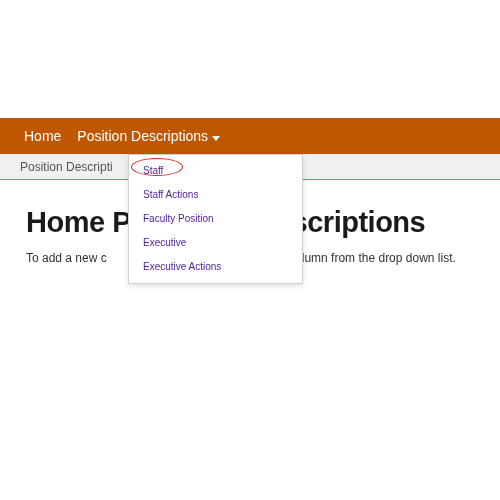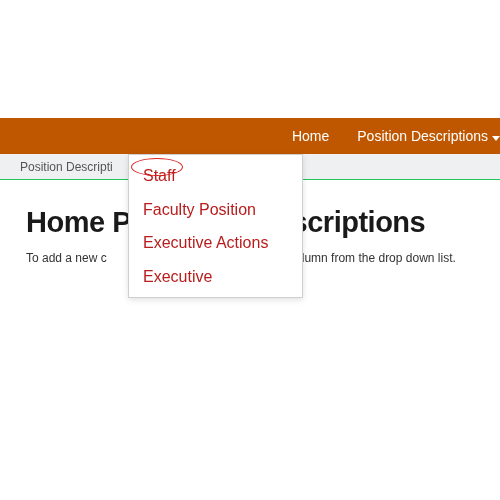--- a/index.html
+++ b/index.html
@@ -13,24 +13,23 @@
     .spacer-top {
       height: 118px;
       background: #fff;
     }
     .navbar {
       background: #bf5700;
       height: 36px;
       display: flex;
       align-items: center;
       padding-left: 24px;
-      gap: 28px;
+      gap: 16px;
       color: #fff;
       font-size: 14px;
-      justify-content: flex-end;
     }
     .nav-item {
       color: #fff;
       cursor: pointer;
       display: flex;
       align-items: center;
       gap: 4px;
     }
     .nav-item.active {
       font-weight: 400;
@@ -71,22 +70,22 @@
       left: 128px;
       width: 175px;
       background: #fff;
       border: 1px solid #cfcfcf;
       box-shadow: 0 2px 6px rgba(0,0,0,0.12);
       z-index: 100;
       padding: 4px 0;
     }
     .dropdown-item {
       padding: 4px 14px;
-      font-size: 16px;
-      color: #b91c1c;
+      font-size: 10px;
+      color: #4c1d95;
       cursor: pointer;
       line-height: 1.6;
     }
     .highlight-oval {
       position: absolute;
       top: 158px;
       left: 131px;
       width: 52px;
       height: 18px;
       border: 1.5px solid #d22;
@@ -125,23 +124,26 @@
   <p class="page-desc">
     <span>To add a new c</span><span style="visibility:hidden;display:inline-block;width:115px;"></span><span>s, select the column from the drop down list.</span>
   </p>
 </div>
 
 <div class="dropdown">
   <div class="dropdown-item">
     <span>Staff</span>
   </div>
   <div class="dropdown-item">
+    <span>Staff Actions</span>
+  </div>
+  <div class="dropdown-item">
     <span>Faculty Position</span>
   </div>
   <div class="dropdown-item">
-    <span>Executive Actions</span>
+    <span>Executive</span>
   </div>
   <div class="dropdown-item">
-    <span>Executive</span>
+    <span>Executive Actions</span>
   </div>
 </div>
 
 <div class="highlight-oval"></div>
 
 </body></html>

